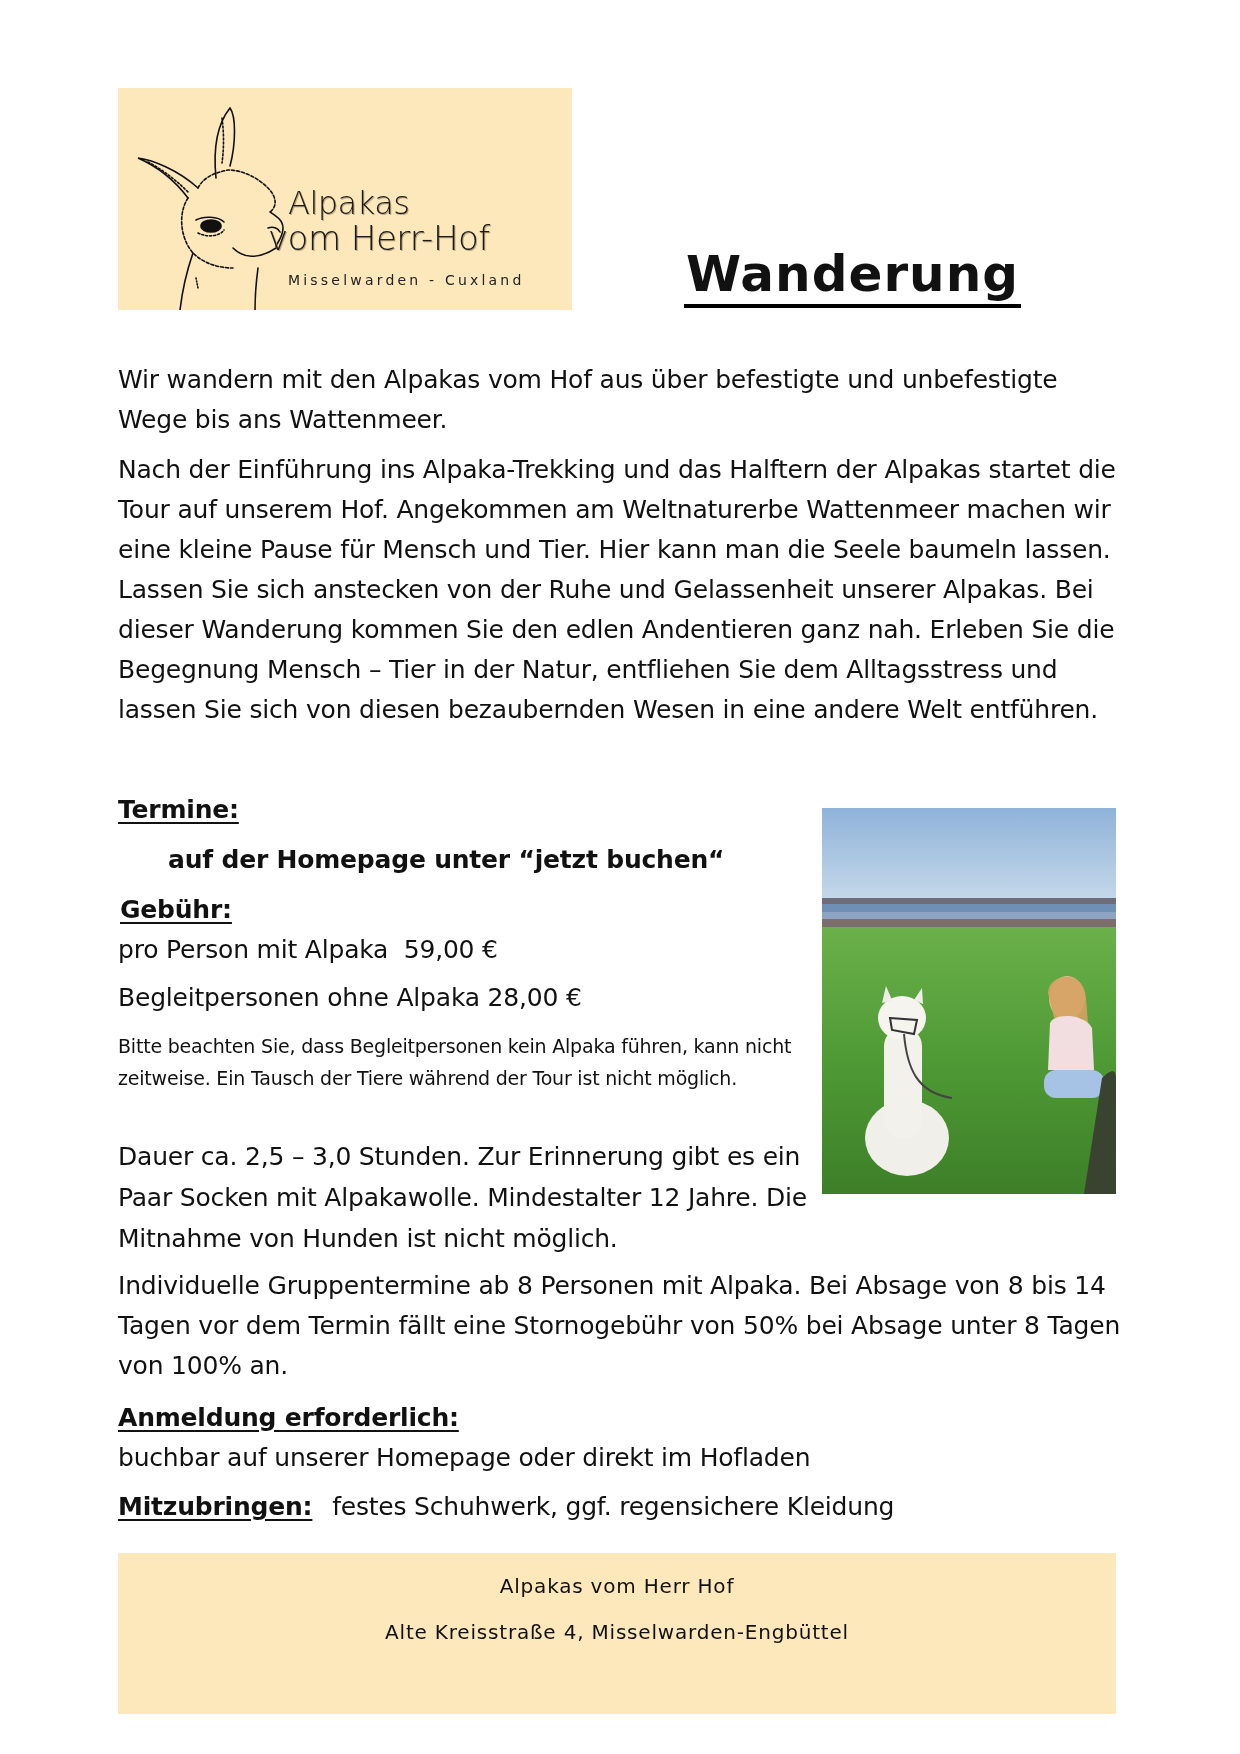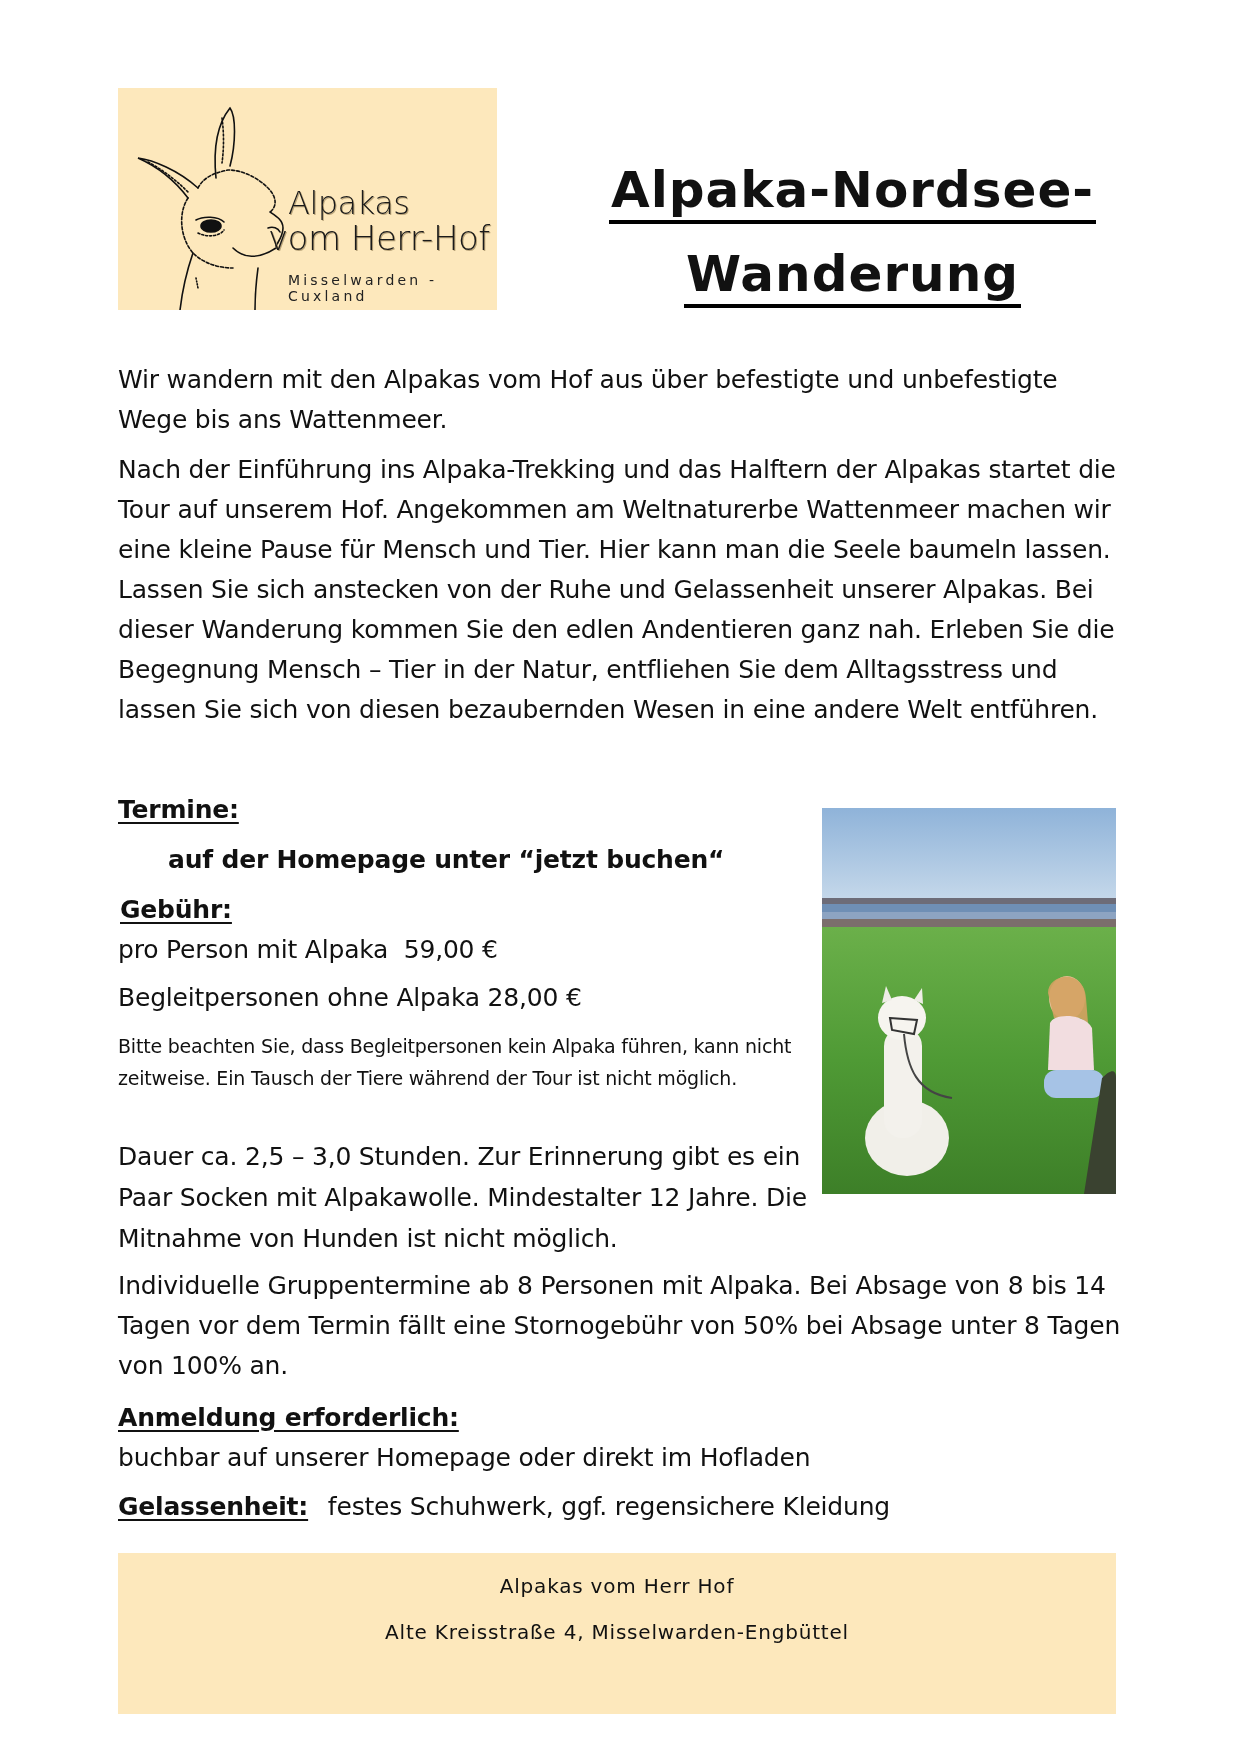--- a/index.html
+++ b/index.html
@@ -1,21 +1,21 @@
 <!DOCTYPE html>
 <html><head>
   <meta charset="utf-8">
   <style>
     html, body { margin: 0; padding: 0; background: #ffffff; }
     body { width: 1240px; height: 1754px; position: relative; overflow: hidden;
            font-family: "DejaVu Sans", sans-serif; color: #111; }
     .abs { position: absolute; }
 
     
-    .logo-box { left: 118px; top: 88px; width: 379px; height: 222px; background: #FDE8BC; overflow: hidden; }
+    .logo-box { left: 118px; top: 88px; width: 454px; height: 222px; background: #FDE8BC; overflow: hidden; }
     .logo-box svg { position: absolute; left: 0; top: 0; }
     .logo-line1, .logo-line2 { position: absolute; font-family: "DejaVu Sans", sans-serif; font-weight: 300;
             color: #1a1a1a; letter-spacing: -0.5px; text-shadow: 1px 1px 0 #bba57a; }
     .logo-line1 { left: 170px; top: 96px; font-size: 32px; }
     .logo-line2 { left: 150px; top: 130px; font-size: 34px; }
     .logo-sub { position: absolute; left: 170px; top: 184px; font-size: 14px; letter-spacing: 3.2px; color: #222; }
 
     
     .title { left: 585px; top: 150px; width: 535px; text-align: center; font-weight: bold;
              font-size: 50px; line-height: 80px; letter-spacing: 1px; }
@@ -78,21 +78,21 @@
       <path d="M140 180 C 138 195, 137 210, 137 222"></path>
       <path d="M78 190 L 80 200" stroke-dasharray="1 2"></path>
     </g>
   </svg>
   <div class="logo-line1">Alpakas</div>
   <div class="logo-line2">vom Herr-Hof</div>
   <div class="logo-sub">Misselwarden - Cuxland</div>
 </div>
 
 <div class="abs title">
-  <span>Alpaka-Nordsee-</span><br>
+  <br>
   <span class="t2">Wanderung</span>
 </div>
 
 <div class="abs text para1">Wir wandern mit den Alpakas vom Hof aus über befestigte und unbefestigte Wege bis ans Wattenmeer.</div>
 <div class="abs text para2">Nach der Einführung ins Alpaka-Trekking und das Halftern der Alpakas startet die Tour auf unserem Hof. Angekommen am Weltnaturerbe Wattenmeer machen wir eine kleine Pause für Mensch und Tier. Hier kann man die Seele baumeln lassen. Lassen Sie sich anstecken von der Ruhe und Gelassenheit unserer Alpakas. Bei dieser Wanderung kommen Sie den edlen Andentieren ganz nah. Erleben Sie die Begegnung Mensch – Tier in der Natur, entfliehen Sie dem Alltagsstress und lassen Sie sich von diesen bezaubernden Wesen in eine andere Welt entführen.</div>
 
 <div class="abs text heading h-termine">Termine:</div>
 <div class="abs text termine-val">auf der Homepage unter “jetzt buchen“</div>
 
 <div class="abs text heading h-gebuehr">Gebühr:</div>
@@ -138,20 +138,20 @@
 </div>
 
 <div class="abs text dauer">Dauer ca. 2,5 – 3,0 Stunden. Zur Erinnerung gibt es ein Paar Socken mit Alpakawolle. Mindestalter 12  Jahre. Die Mitnahme von Hunden ist nicht möglich.</div>
 
 <div class="abs text gruppe">Individuelle Gruppentermine ab 8 Personen mit Alpaka.  Bei Absage von 8 bis 14 Tagen vor dem Termin fällt eine Stornogebühr von 50% bei Absage unter 8 Tagen von 100% an.</div>
 
 <div class="abs text heading h-anmeldung">Anmeldung erforderlich:</div>
 <div class="abs text anmeldung-val">buchbar auf unserer Homepage oder direkt im Hofladen</div>
 
 <div class="abs text mitbringen">
-  <span class="heading">Gelassenheit:</span>
+  <span class="heading">Mitzubringen:</span>
   <span>festes Schuhwerk, ggf. regensichere Kleidung</span>
 </div>
 
 <div class="abs footer">
   <div>Alpakas vom Herr Hof</div>
   <div>Alte Kreisstraße 4, Misselwarden-Engbüttel</div>
 </div>
 
 </body></html>

